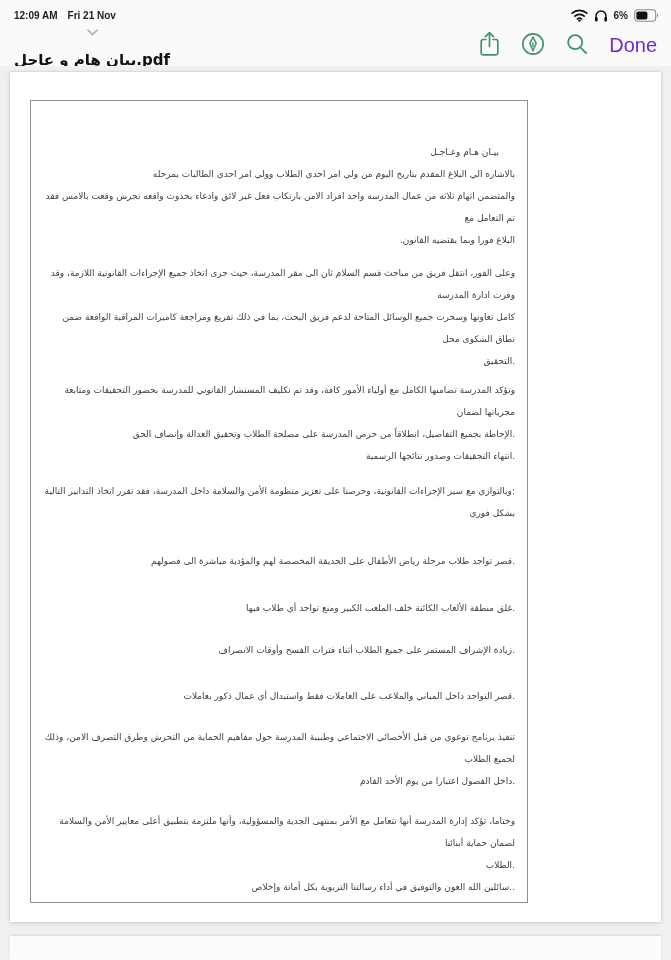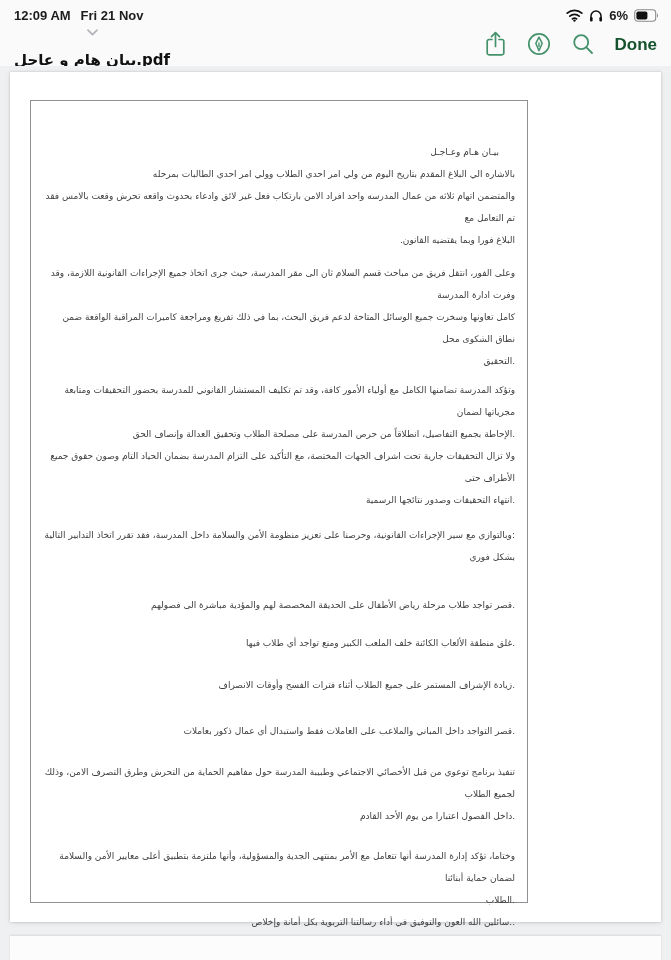--- a/index.html
+++ b/index.html
@@ -6,43 +6,43 @@
   html,body { width:671px; height:960px; }
   body {
     font-family:"Liberation Sans","DejaVu Sans",sans-serif;
     background:#eff0f2; overflow:hidden; position:relative;
   }
   
   .status-bar {
     position:absolute; top:0; left:0; width:671px; height:28px;
     background:#fafafa; display:flex; align-items:center;
     justify-content:space-between; padding:2px 12px 0 14px;
-    font-size:13px; font-weight:600; color:#1c1c1e;
+    font-size:10px; font-weight:600; color:#1c1c1e;
   }
   .sb-left { display:flex; gap:10px; align-items:center; }
   .sb-right { display:flex; gap:6px; align-items:center; }
   .sb-right svg { display:block; }
   
   .nav-bar {
     position:absolute; top:28px; left:0; width:671px; height:38px;
     background:#fafafa; display:flex; align-items:center;
     justify-content:space-between; padding:0 14px 4px 14px;
     box-shadow:0 0.5px 0 rgba(0,0,0,0.05);
   }
   .nav-left { display:flex; align-items:center; gap:11px; min-width:0;flex-direction:column; }
   .doc-title {
     font-size:15px; font-weight:700; color:#111;
     font-family:"DejaVu Sans","Liberation Sans",sans-serif;
     direction:ltr; white-space:nowrap;
   }
   .nav-right { display:flex; align-items:center; gap:21px; }
   .icon-btn { background:none; border:none; padding:0; cursor:pointer; display:flex; align-items:center; }
   .done-btn {
-    background:none; border:none; font-size:17px; font-weight:700;
-    color:#14532d; cursor:pointer; padding:0;
+    background:none; border:none; font-size:20px; font-weight:400;
+    color:#6d28d9; cursor:pointer; padding:0;
     font-family:"Liberation Sans","DejaVu Sans",sans-serif;
   }
   
   .content {
     position:absolute; top:66px; left:0; width:671px; height:894px;
     background:#eff0f2; padding-top:6px;
   }
   .pdf-page {
     width:651px; height:850px; margin:0 auto; background:#ffffff;
     box-shadow:0 0 2px rgba(0,0,0,0.16), 0 1px 5px rgba(0,0,0,0.10);
@@ -146,25 +146,24 @@
     <div class="doc-border">
       <div class="doc-line doc-heading">بيـان هـام وعـاجـل</div>
       <div class="doc-line">بالاشاره الي البلاغ المقدم بتاريخ اليوم من ولي امر احدي الطلاب وولي امر احدي الطالبات بمرحله</div>
       <div class="doc-line">والمتضمن اتهام ثلاثه من عمال المدرسه واحد افراد الامن بارتكاب فعل غير لائق وادعاء بحدوث واقعه تحرش وقعت بالامس فقد تم التعامل مع</div>
       <div class="doc-line">البلاغ فورا وبما يقتضيه القانون.</div>
       <div class="doc-line" style="margin-top:11px">وعلى الفور، انتقل فريق من مباحث قسم السلام ثان الى مقر المدرسة، حيث جرى اتخاذ جميع الإجراءات القانونية اللازمة، وقد وفرت ادارة المدرسة</div>
       <div class="doc-line">كامل تعاونها وسخرت جميع الوسائل المتاحة لدعم فريق البحث، بما في ذلك تفريغ ومراجعة كاميرات المراقبة الواقعة ضمن نطاق الشكوى محل</div>
       <div class="doc-line">.التحقيق</div>
       <div class="doc-line" style="margin-top:7px">وتؤكد المدرسة تضامنها الكامل مع أولياء الأمور كافة، وقد تم تكليف المستشار القانوني للمدرسة بحضور التحقيقات ومتابعة مجرياتها لضمان</div>
       <div class="doc-line">.الإحاطة بجميع التفاصيل، انطلاقاً من حرص المدرسة على مصلحة الطلاب وتحقيق العدالة وإنصاف الحق</div>
-      <div class="doc-line">ولا تزال التحقيقات جارية تحت اشراف الجهات المختصة، مع التأكيد على التزام المدرسة بضمان الحياد التام وصون حقوق جميع الأطراف حتى</div>
       <div class="doc-line">.انتهاء التحقيقات وصدور نتائجها الرسمية</div>
       <div class="doc-line" style="margin-top:13px">:وبالتوازي مع سير الإجراءات القانونية، وحرصنا على تعزيز منظومة الأمن والسلامة داخل المدرسة، فقد تقرر اتخاذ التدابير التالية بشكل فوري</div>
       <div class="doc-line" style="margin-top:26px">.قصر تواجد طلاب مرحلة رياض الأطفال على الحديقة المخصصة لهم والمؤدية مباشرة الى فصولهم</div>
-      <div class="doc-line" style="margin-top:16px">.غلق منطقة الألعاب الكائنة خلف الملعب الكبير ومنع تواجد أي طلاب فيها</div>
+      <div class="doc-line" style="margin-top:25px">.غلق منطقة الألعاب الكائنة خلف الملعب الكبير ومنع تواجد أي طلاب فيها</div>
       <div class="doc-line" style="margin-top:20px">.زيادة الإشراف المستمر على جميع الطلاب أثناء فترات الفسح وأوقات الانصراف</div>
       <div class="doc-line" style="margin-top:24px">.قصر التواجد داخل المباني والملاعب على العاملات فقط واستبدال أي عمال ذكور بعاملات</div>
       <div class="doc-line" style="margin-top:19px">تنفيذ برنامج توعوي من قبل الأخصائي الاجتماعي وطبيبة المدرسة حول مفاهيم الحماية من التحرش وطرق التصرف الامن، وذلك لجميع الطلاب</div>
       <div class="doc-line">.داخل الفصول اعتبارا من يوم الأحد القادم</div>
       <div class="doc-line" style="margin-top:18px">وختاما، تؤكد إدارة المدرسة أنها تتعامل مع الأمر بمنتهى الجدية والمسؤولية، وأنها ملتزمة بتطبيق أعلى معايير الأمن والسلامة لضمان حماية أبنائنا</div>
       <div class="doc-line">.الطلاب</div>
       <div class="doc-line">..سائلين الله العون والتوفيق في أداء رسالتنا التربوية بكل أمانة وإخلاص</div>
     </div>
   </div>
   <div class="page-gap"></div>

